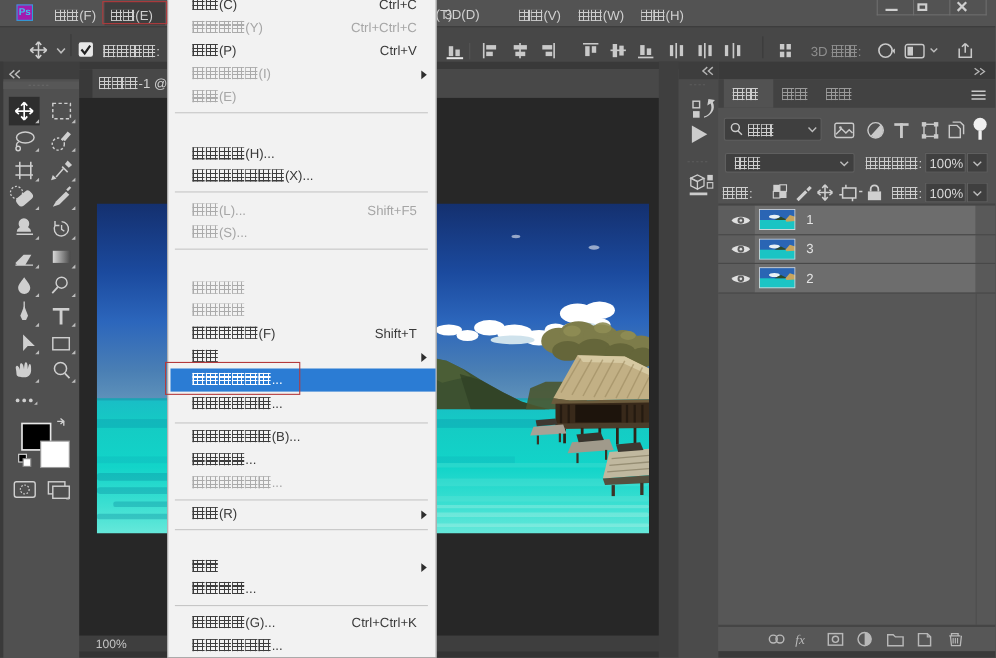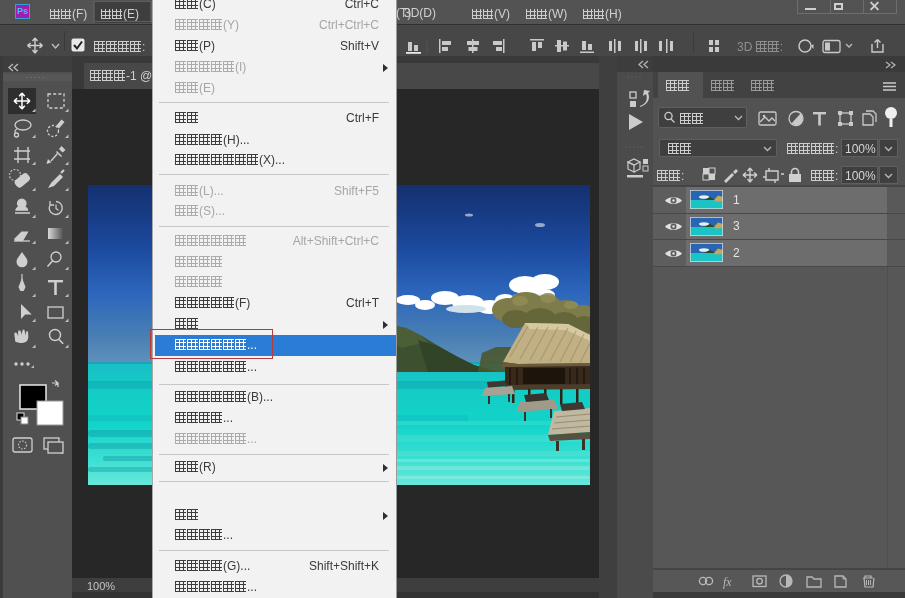--- a/index.html
+++ b/index.html
@@ -587,62 +587,54 @@
 <div class="mi dk" style="top:-6px">
         <span class="lbl"><i></i><i></i>(C)</span>
         <span class="sc">Ctrl+C</span>
       </div>
 <div class="mi gy" style="top:15px">
         <span class="lbl"><i></i><i></i><i></i><i></i>(Y)</span>
         <span class="sc">Ctrl+Ctrl+C</span>
       </div>
 <div class="mi dk" style="top:36px">
         <span class="lbl"><i></i><i></i>(P)</span>
-        <span class="sc">Shift+V</span>
+        <span class="sc">Ctrl+V</span>
       </div>
 <div class="mi gy" style="top:57px">
         <span class="lbl"><i></i><i></i><i></i><i></i><i></i>(I)</span>
         <span class="arr"></span>
       </div>
 <div class="mi gy" style="top:78px">
         <span class="lbl"><i></i><i></i>(E)</span>
       </div>
 <div class="sep" style="top:101.5px"></div>
-<div class="mi dk" style="top:108px">
-        <span class="lbl"><i></i><i></i></span>
-        <span class="sc">Ctrl+F</span>
-      </div>
 <div class="mi dk" style="top:129.5px">
         <span class="lbl"><i></i><i></i><i></i><i></i>(H)...</span>
       </div>
 <div class="mi dk" style="top:149.5px">
         <span class="lbl"><i></i><i></i><i></i><i></i><i></i><i></i><i></i>(X)...</span>
       </div>
 <div class="sep" style="top:174px"></div>
 <div class="mi gy" style="top:180.5px">
         <span class="lbl"><i></i><i></i>(L)...</span>
         <span class="sc">Shift+F5</span>
       </div>
 <div class="mi gy" style="top:200.5px">
         <span class="lbl"><i></i><i></i>(S)...</span>
       </div>
 <div class="sep" style="top:225.5px"></div>
-<div class="mi gy" style="top:230.5px">
-        <span class="lbl"><i></i><i></i><i></i><i></i><i></i><i></i></span>
-        <span class="sc">Alt+Shift+Ctrl+C</span>
-      </div>
 <div class="mi gy" style="top:251.5px">
         <span class="lbl"><i></i><i></i><i></i><i></i></span>
       </div>
 <div class="mi gy" style="top:271.5px">
         <span class="lbl"><i></i><i></i><i></i><i></i></span>
       </div>
 <div class="mi dk" style="top:292.5px">
         <span class="lbl"><i></i><i></i><i></i><i></i><i></i>(F)</span>
-        <span class="sc">Ctrl+T</span>
+        <span class="sc">Shift+T</span>
       </div>
 <div class="mi dk" style="top:314px">
         <span class="lbl"><i></i><i></i></span>
         <span class="arr"></span>
       </div>
 <div class="abs" style="left:2px;top:335px;width:241px;height:21px;background:#2b7cd4"></div>
 <div class="mi wt" style="top:335px">
         <span class="lbl"><i></i><i></i><i></i><i></i><i></i><i></i>...</span>
       </div>
 <div class="mi dk" style="top:356.5px">
@@ -667,21 +659,21 @@
 <div class="mi dk" style="top:504.5px">
         <span class="lbl"><i></i><i></i></span>
         <span class="arr"></span>
       </div>
 <div class="mi dk" style="top:525px">
         <span class="lbl"><i></i><i></i><i></i><i></i>...</span>
       </div>
 <div class="sep" style="top:550px"></div>
 <div class="mi dk" style="top:556px">
         <span class="lbl"><i></i><i></i><i></i><i></i>(G)...</span>
-        <span class="sc">Shift+Shift+K</span>
+        <span class="sc">Ctrl+Ctrl+K</span>
       </div>
 <div class="mi dk" style="top:577px">
         <span class="lbl"><i></i><i></i><i></i><i></i><i></i><i></i>...</span>
       </div>
 </div>
 
 <div class="abs" style="left:93px;top:1px;width:59px;height:21px;border:1.5px solid #b43a3c;z-index:60"></div>
 <div class="abs" style="left:150px;top:329px;width:123px;height:30px;border:1.5px solid #b43a3c;z-index:60"></div>
 
 </div>

